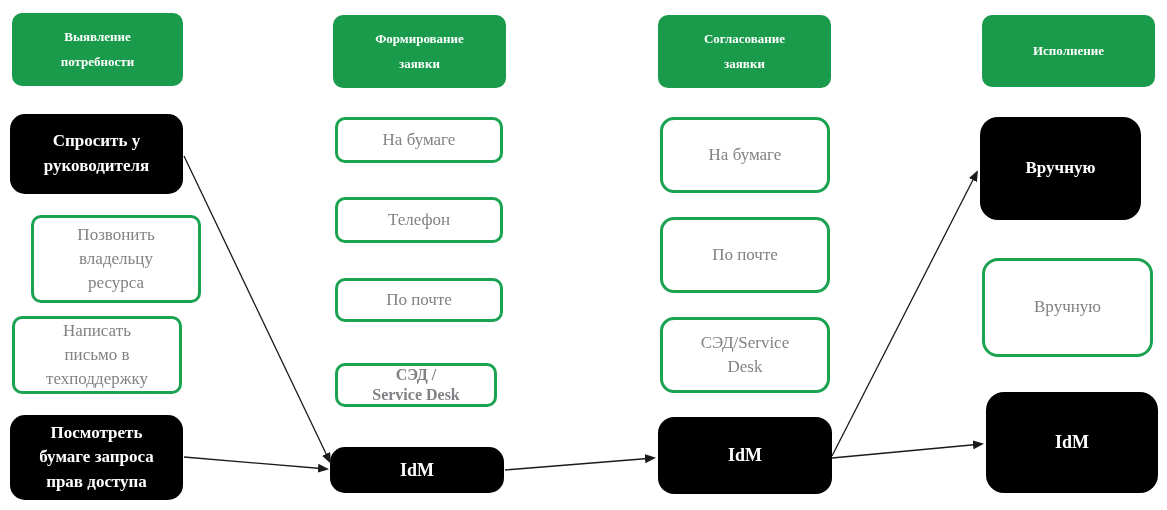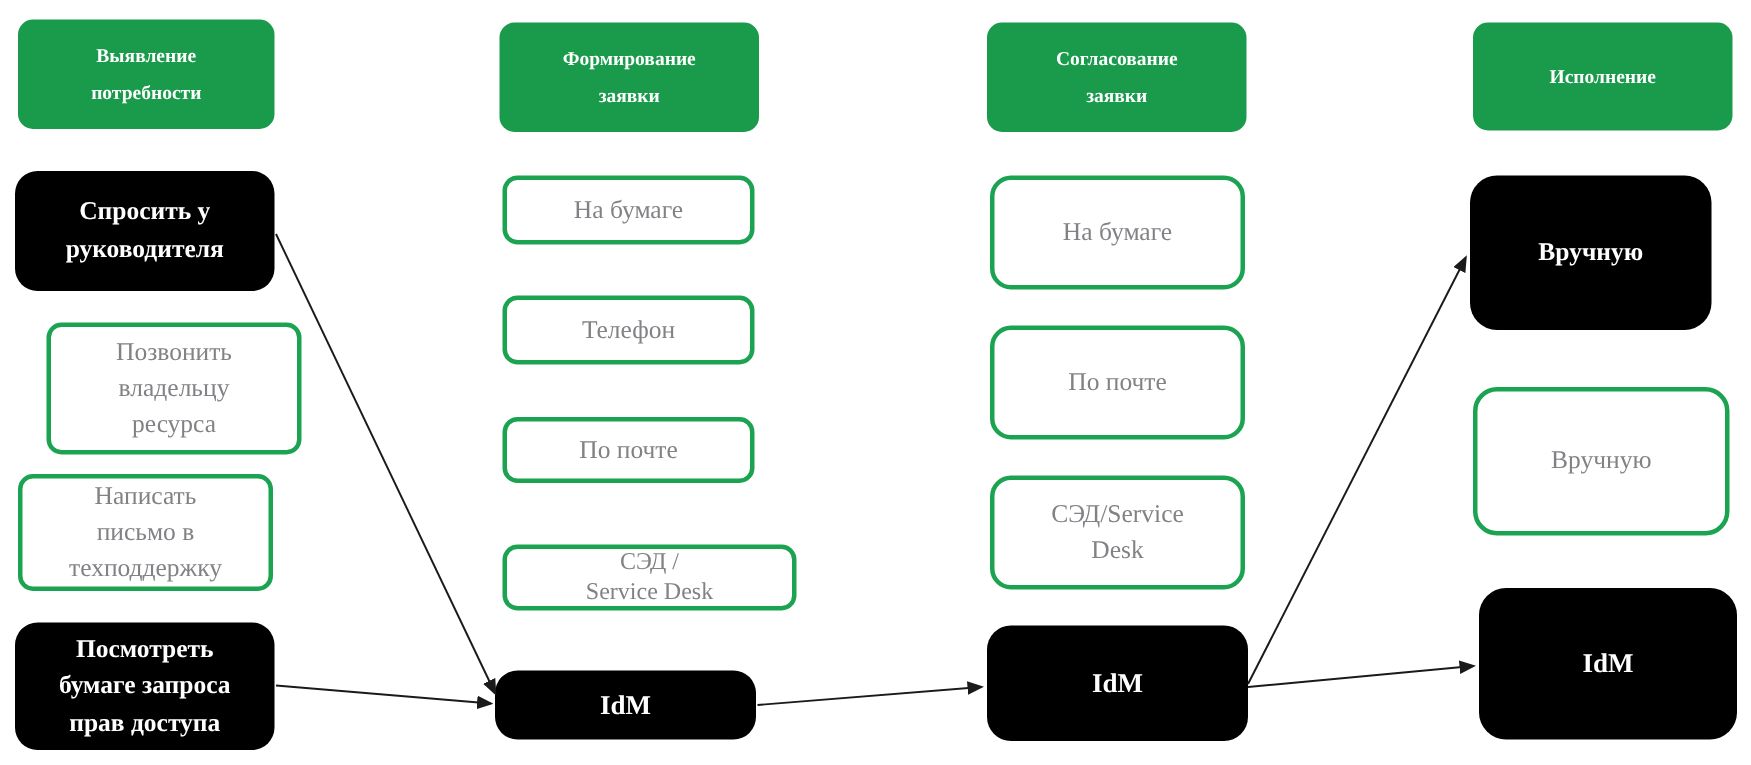--- a/index.html
+++ b/index.html
@@ -73,21 +73,21 @@
 техподдержку</div>
   <div class="node grayb" style="left:10px; top:415px; width:173px; height:85px;">Посмотреть
 бумаге запроса
 прав доступа</div>
 
   <div class="node green" style="left:333px; top:15px; width:173px; height:73px;">Формирование
 заявки</div>
   <div class="node outline" style="left:335px; top:117px; width:168px; height:46px;">На бумаге</div>
   <div class="node outline" style="left:335px; top:197px; width:168px; height:46px;">Телефон</div>
   <div class="node outline" style="left:335px; top:278px; width:168px; height:44px;">По почте</div>
-  <div class="node outline tight" style="left:335px; top:363px; width:196px; height:44px;">СЭД /
+  <div class="node outline tight" style="left:335px; top:363px; width:162px; height:44px;font-weight:bold;">СЭД /
 Service Desk</div>
   <div class="node grayb idm" style="left:330px; top:447px; width:174px; height:46px;">IdM</div>
 
   <div class="node green" style="left:658px; top:15px; width:173px; height:73px;">Согласование
 заявки</div>
   <div class="node outline r14" style="left:660px; top:117px; width:170px; height:76px;">На бумаге</div>
   <div class="node outline r14" style="left:660px; top:217px; width:170px; height:76px;">По почте</div>
   <div class="node outline r14" style="left:660px; top:317px; width:170px; height:76px;">СЭД/Service
 Desk</div>
   <div class="node grayb idm r16" style="left:658px; top:417px; width:174px; height:77px;">IdM</div>

